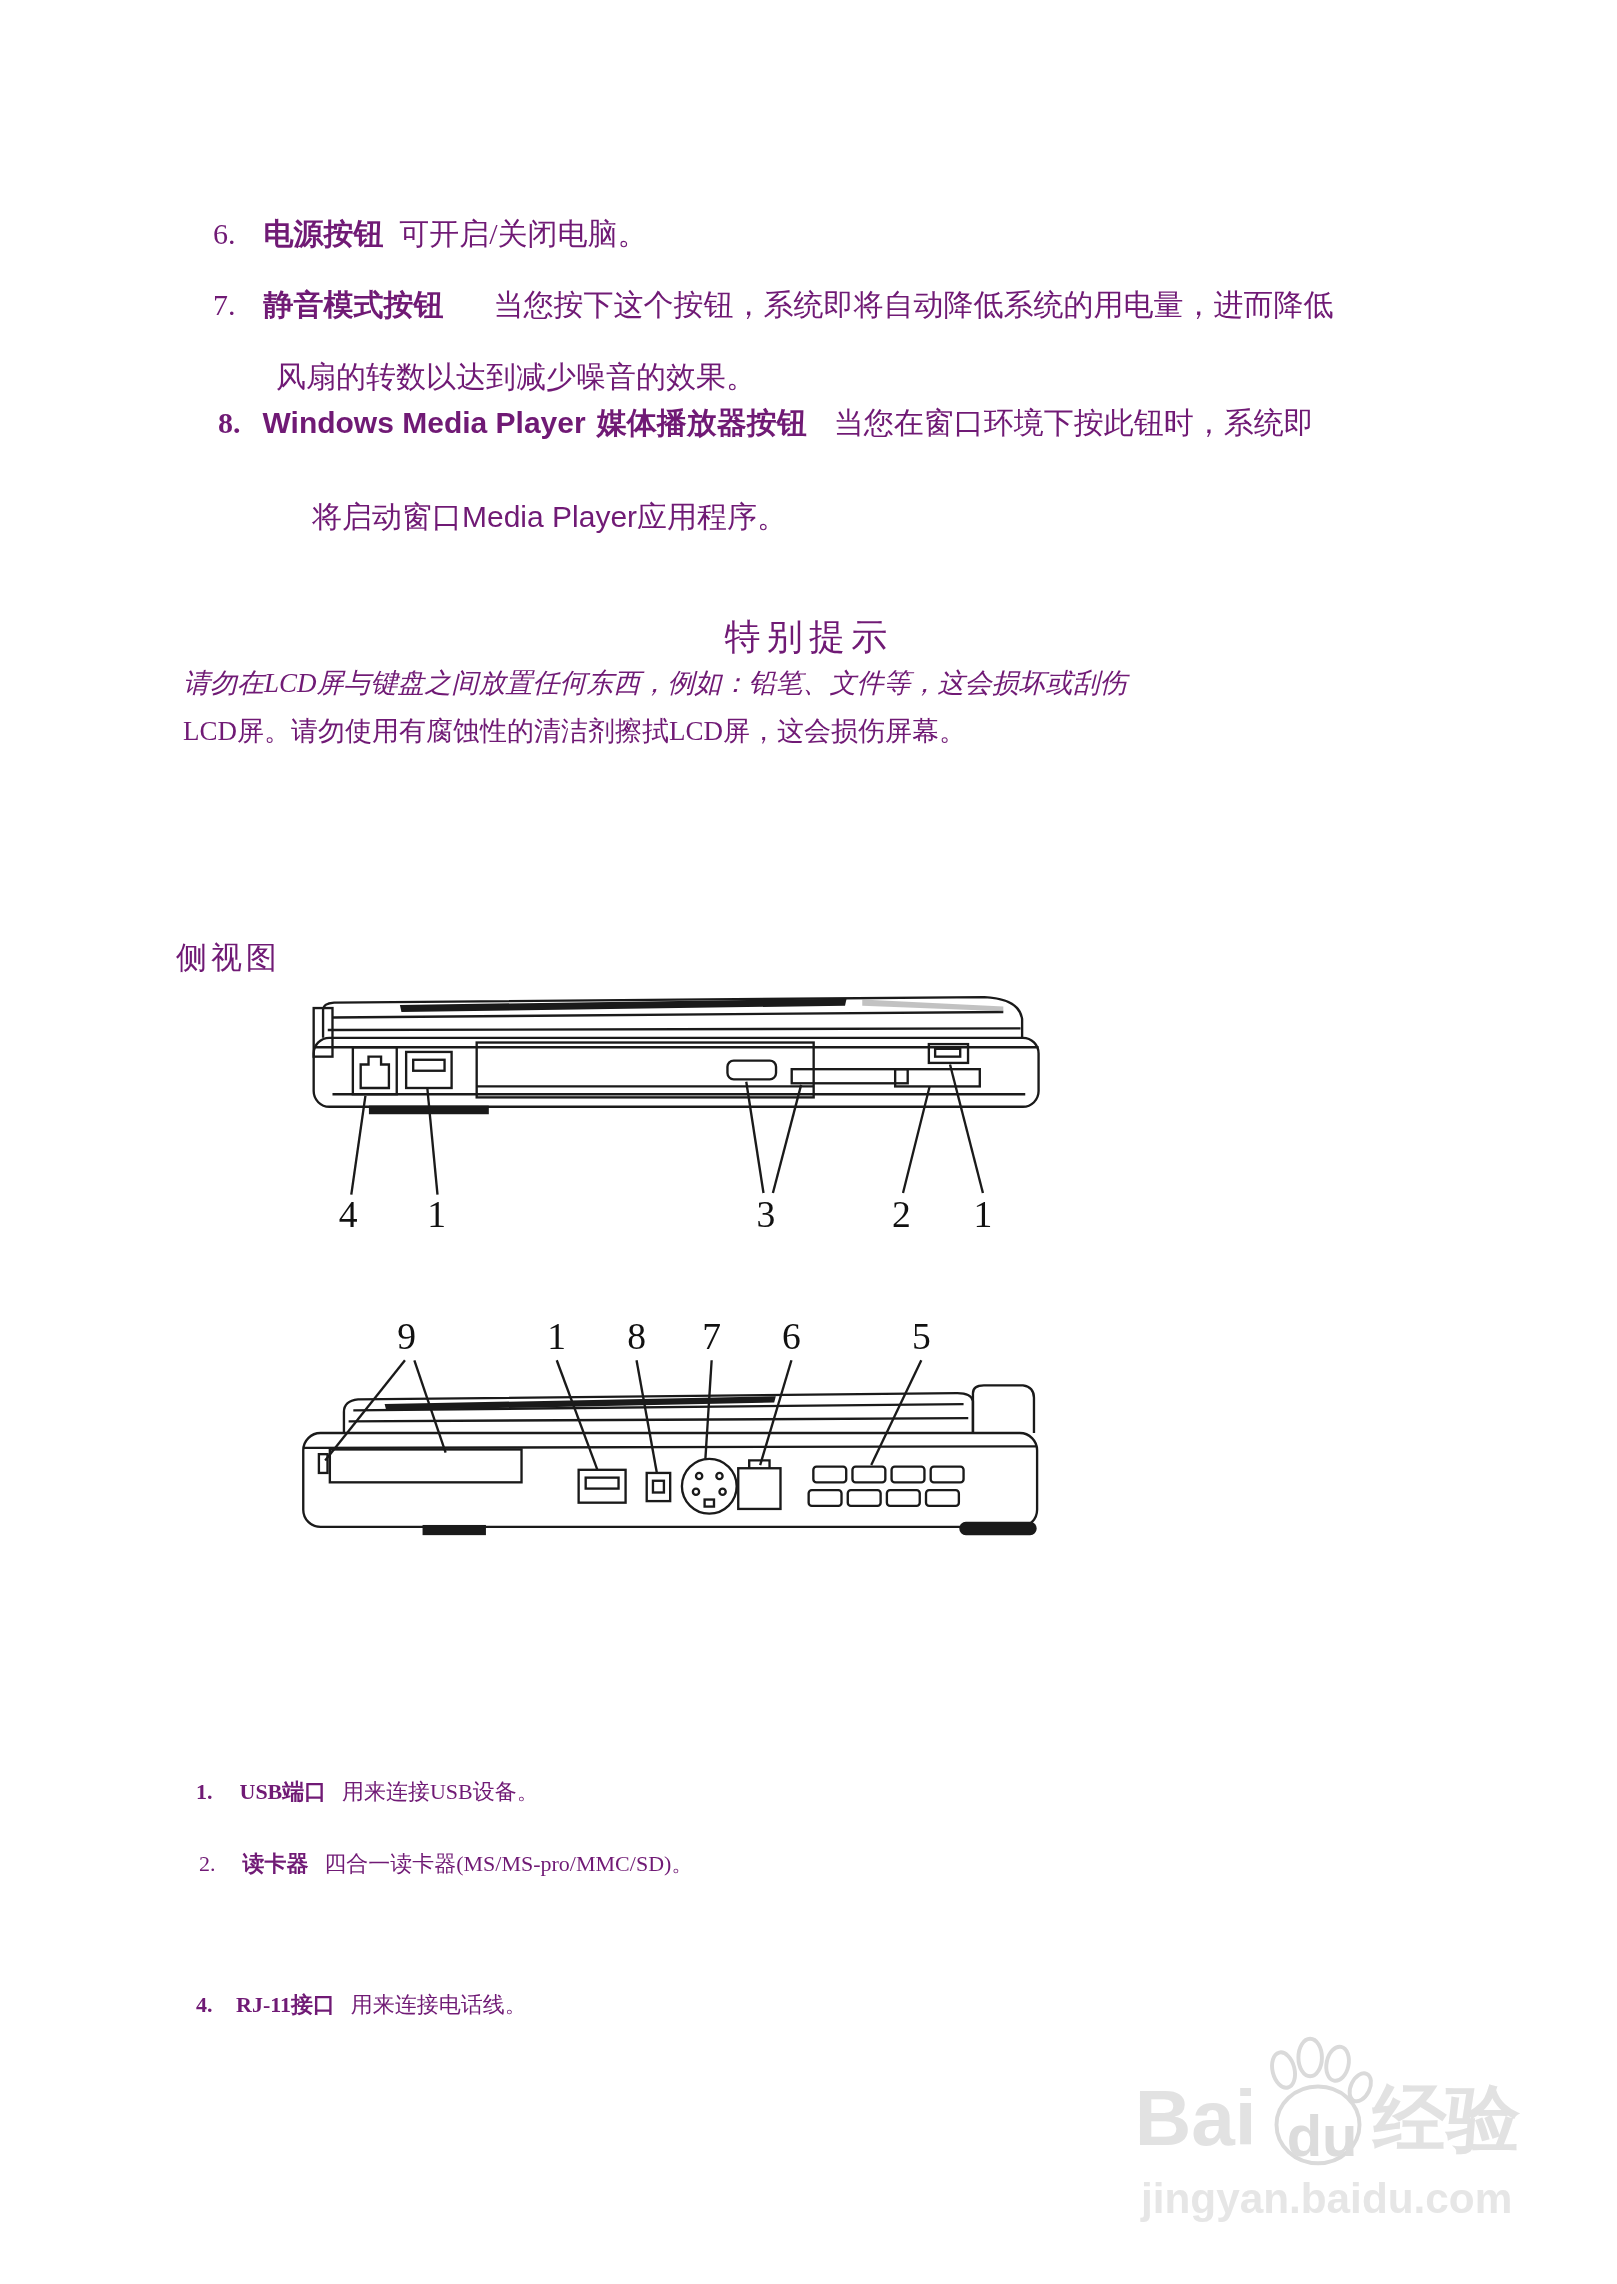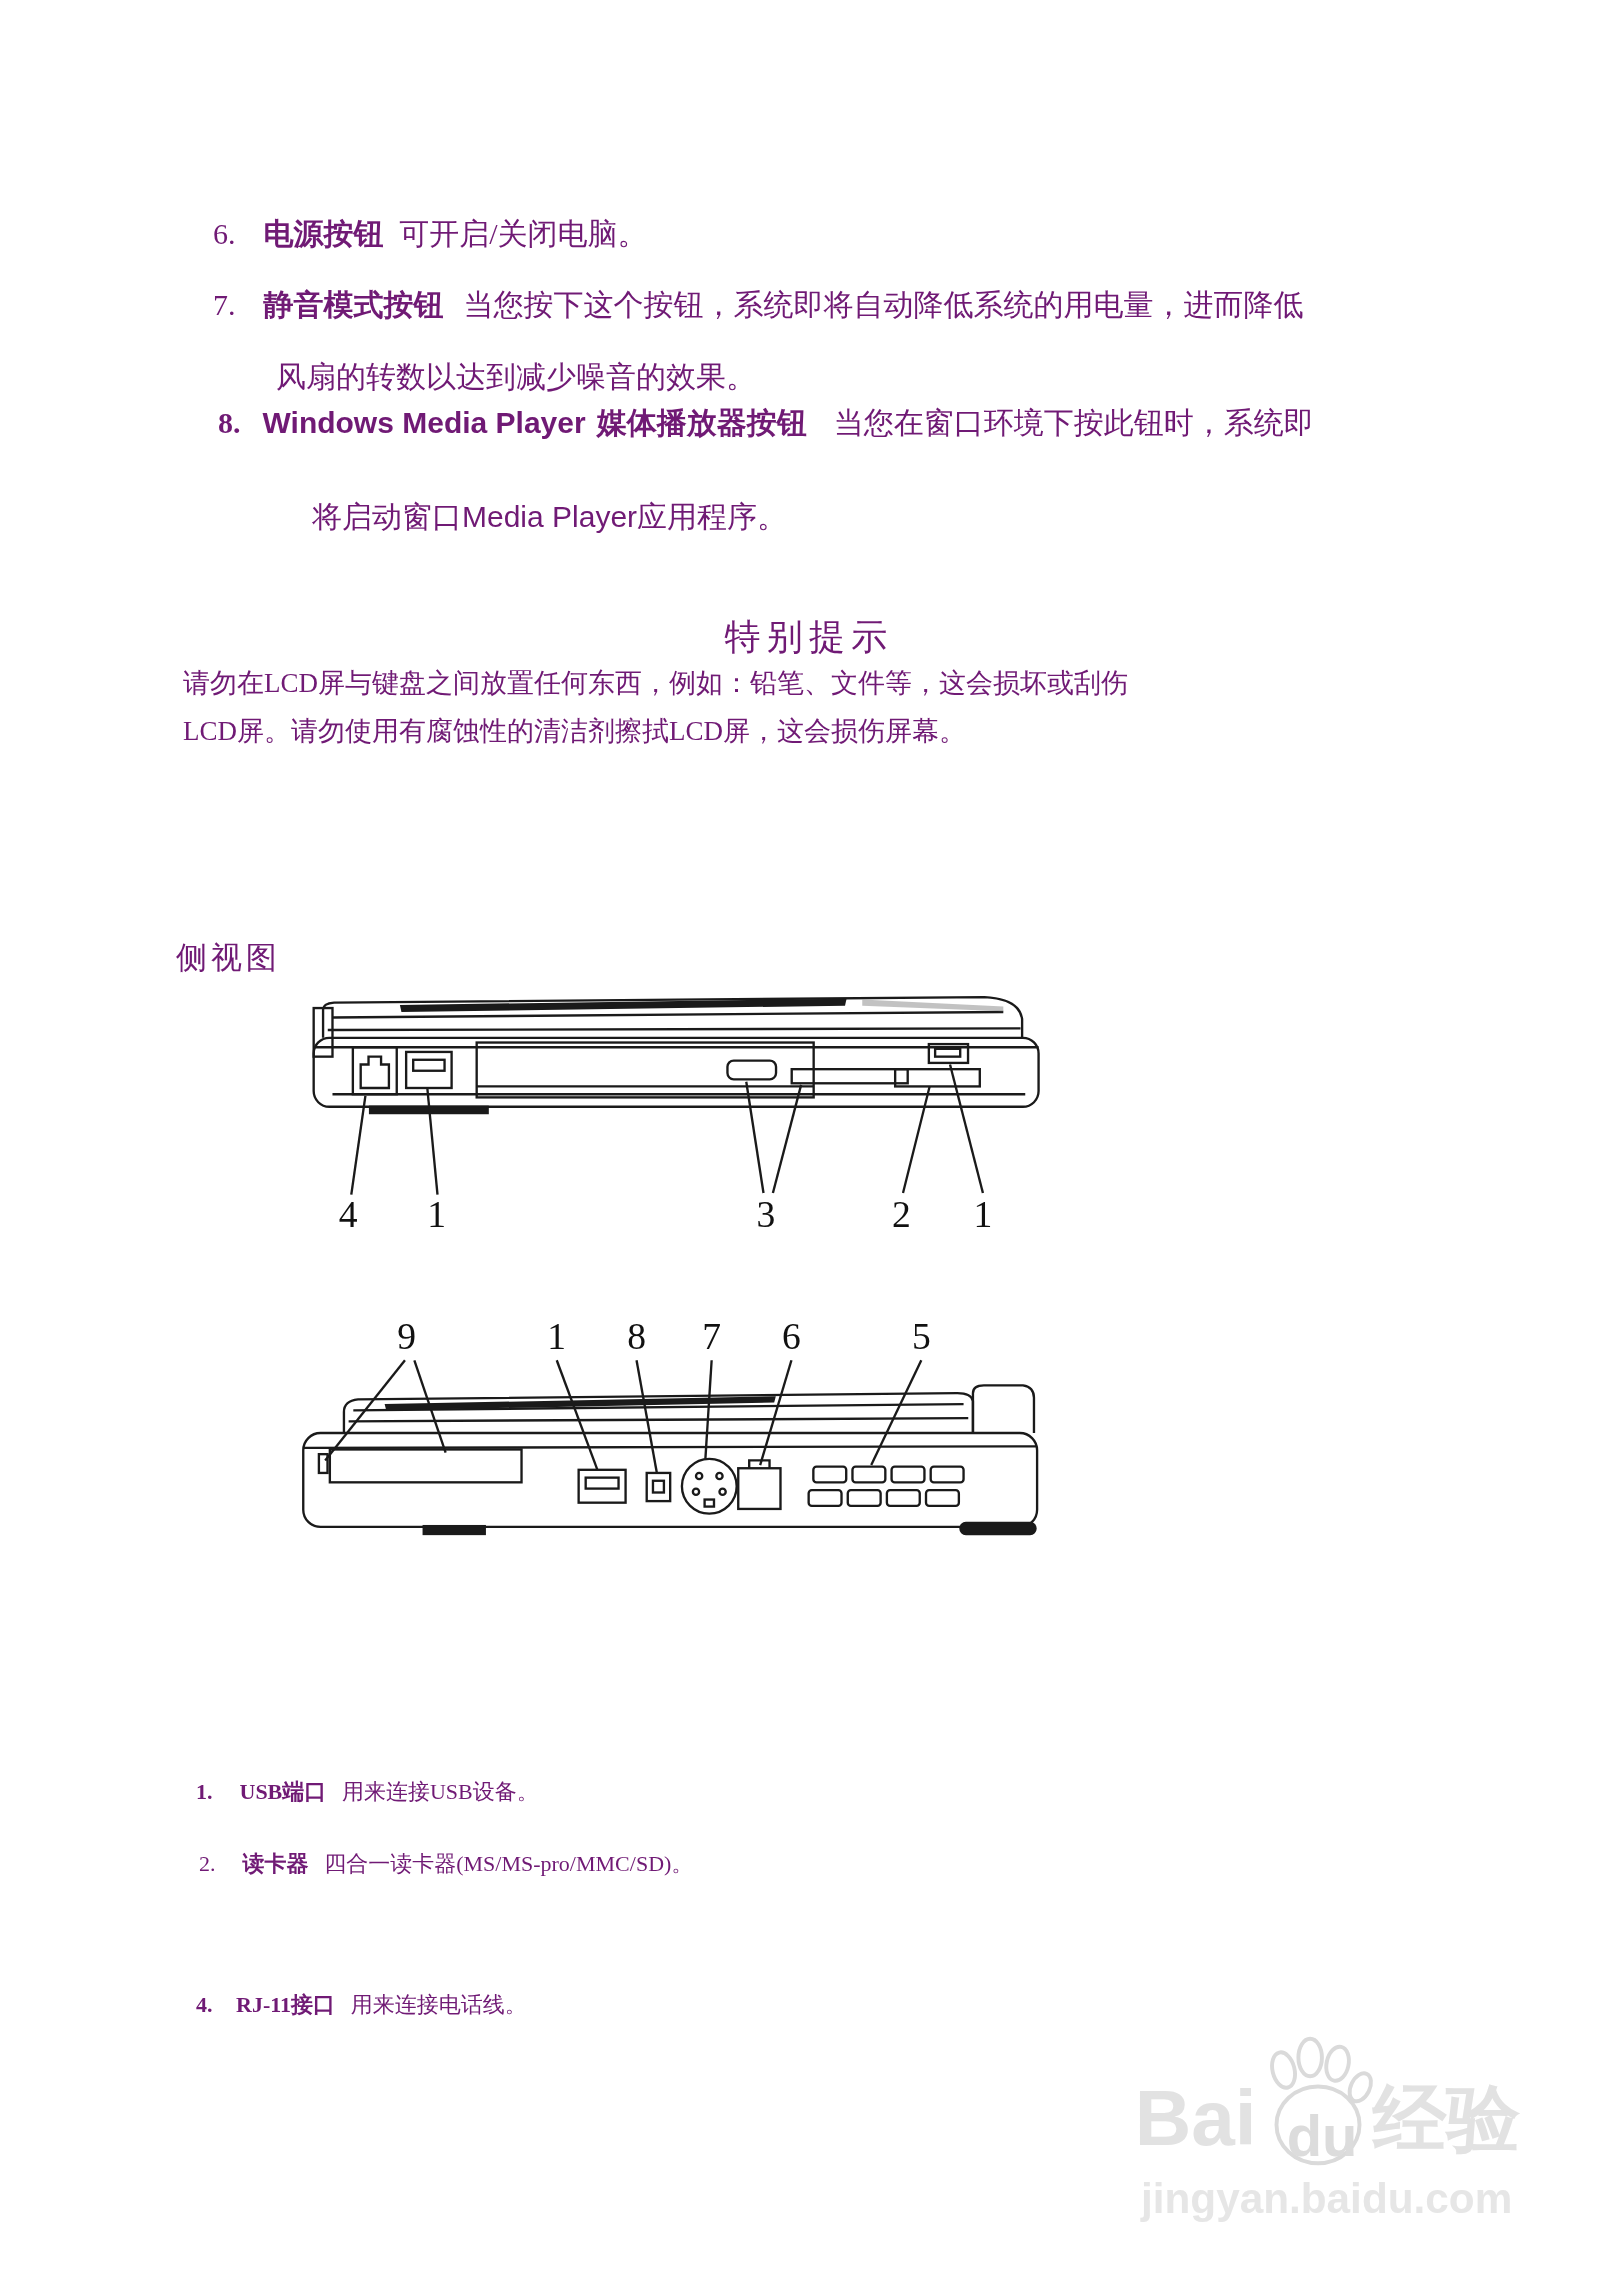--- a/index.html
+++ b/index.html
@@ -9,21 +9,21 @@
     background:#ffffff;
     font-family:"Liberation Serif","DejaVu Serif",serif;
     color:#701a75;
     overflow:hidden;
   }
   .row{position:absolute;white-space:nowrap;font-size:30px;line-height:1.2;}
   .row .num{display:inline-block;}
   .row .lbl{font-weight:bold;}
   .row .gap-s{margin-left:15.7px;}
   .row .gap-m{margin-left:27px;}
-  .row .gap-l{margin-left:20px;}
+  .row .gap-l{margin-left:50px;}
   .num-after{margin-right:28px;}
   .bold{font-weight:bold;}
   .sans{font-family:"Liberation Sans","DejaVu Sans",sans-serif;}
   .notice-title{
     position:absolute;left:0;top:613px;width:100%;
     text-align:center;font-size:36px;letter-spacing:6.3px;
   }
   .notice-line{position:absolute;font-size:27px;white-space:nowrap;}
   .sec-heading{position:absolute;left:176px;top:937px;font-size:31px;letter-spacing:3.9px;}
   .diagram{position:absolute;}
@@ -48,21 +48,21 @@
   </div>
 
   <div class="row" style="left:218px;top:405px;">
     <span class="num num-after bold" style="margin-right:22px;">8.</span><span class="bold sans">Windows Media Player</span><span class="lbl" style="margin-left:11px;">媒体播放器按钮</span><span class="gap-m">当您在窗口环境下按此钮时，系统即</span>
   </div>
   <div class="row" style="left:276px;top:499px;margin-left:36px;">
     <span>将启动窗口</span><span class="sans">Media Player</span><span>应用程序。</span>
   </div>
 
   <div class="notice-title">特别提示</div>
-  <div class="notice-line" style="left:183px;top:665px;">请勿在LCD屏与键盘之间放置任何东西，例如：铅笔、文件等，这会损坏或刮伤</div>
+  <div class="notice-line" style="left:183px;top:665px;font-style:italic;">请勿在LCD屏与键盘之间放置任何东西，例如：铅笔、文件等，这会损坏或刮伤</div>
   <div class="notice-line" style="left:183px;top:701px;margin-top:12px;">LCD屏。请勿使用有腐蚀性的清洁剂擦拭LCD屏，这会损伤屏幕。</div>
 
   <div class="sec-heading">侧视图</div>
 
   <svg class="diagram" style="left:298px;top:986px;" width="768" height="251" viewBox="0 0 980 320">
     <g fill="none" stroke="#1a1a1a" stroke-width="3">
 
       <path d="M 32 66 L 32 30 Q 32 22 46 21 L 876 14 Q 920 16 924 42 L 924 66"></path>
       <path d="M 44 40 L 900 33"></path>
       <path d="M 38 56 L 922 54"></path>

